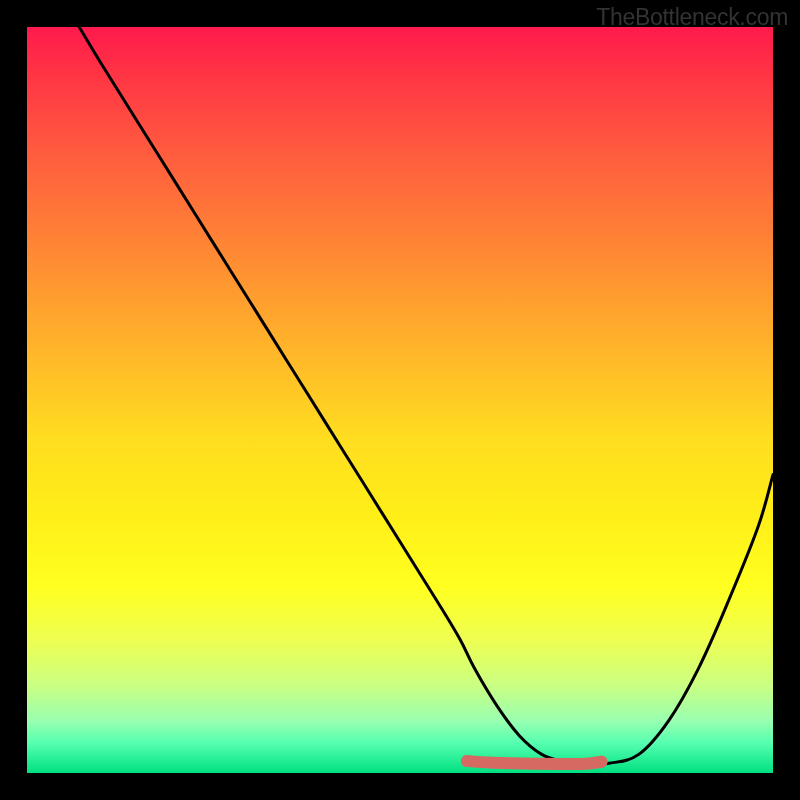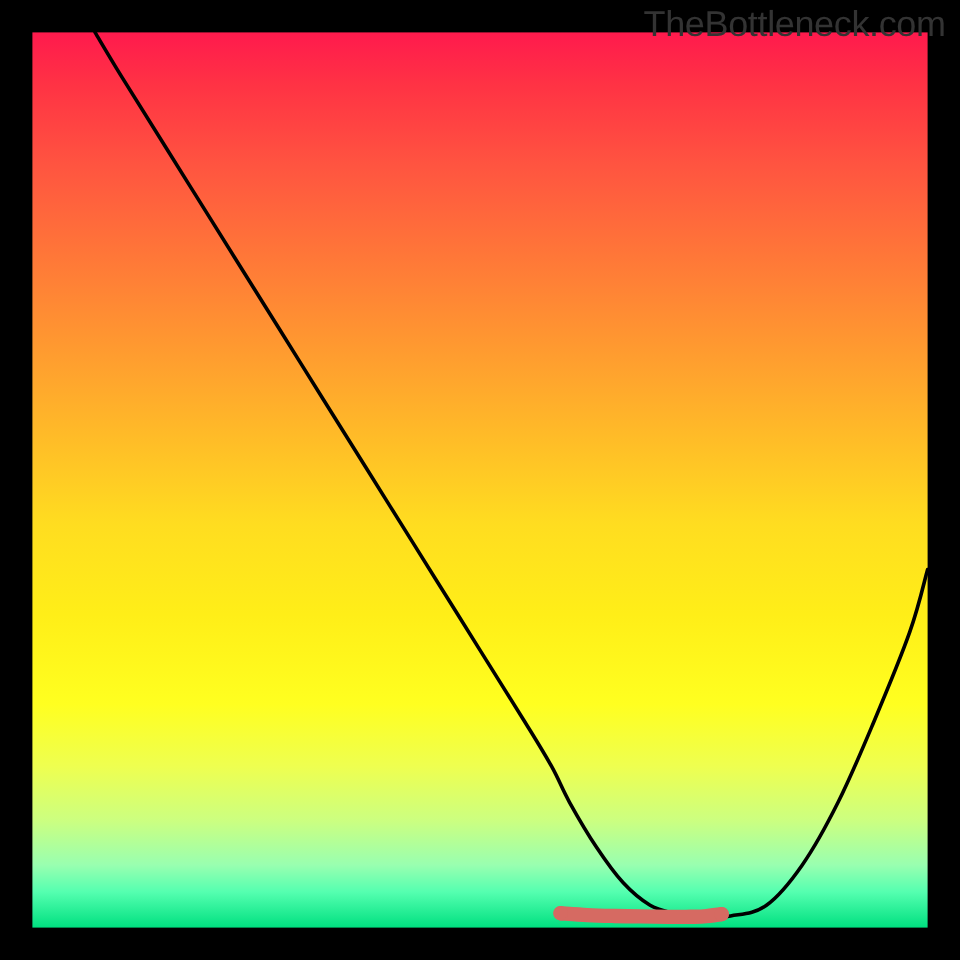--- a/index.html
+++ b/index.html
@@ -32,21 +32,21 @@
       #99ffb0 93%,
       #55ffb0 96%,
       #00e080 100%
     );
   }
   .watermark {
     position: absolute;
     top: 4px;
     right: 12px;
     color: #333;
-    font-size: 30px;
+    font-size: 23px;
     font-weight: 500;
     letter-spacing: -0.3px;
   }
   svg.curves {
     position: absolute;
     left: 27px;
     top: 27px;
     width: 746px;
     height: 746px;
     overflow: visible;

